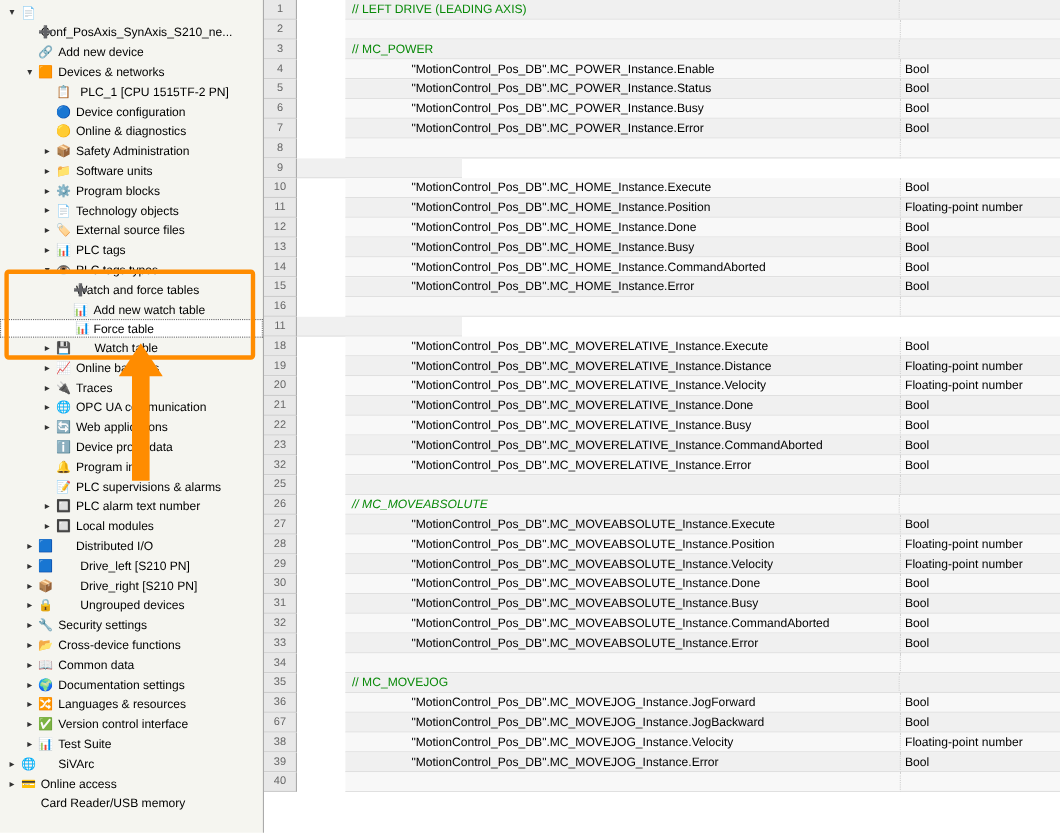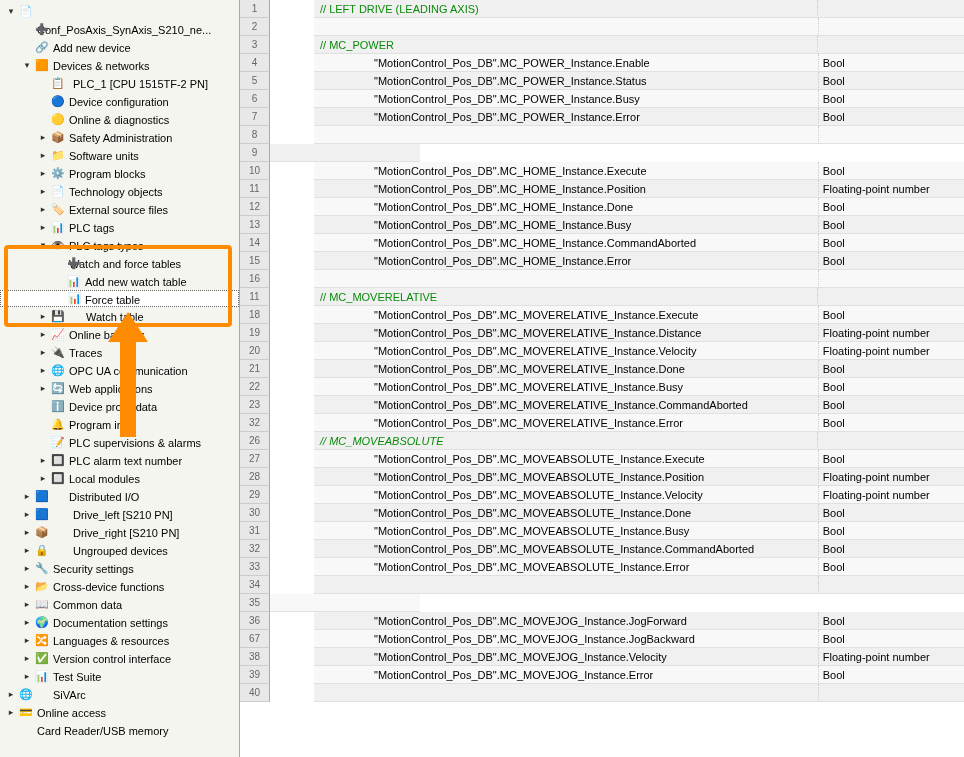--- a/index.html
+++ b/index.html
@@ -314,21 +314,20 @@
       <div class="cell col-name var">"MotionControl_Pos_DB".MC_HOME_Instance.Error</div>
       <div class="cell col-type">Bool</div>
     </div>
     <div class="row">
       <div class="gutter">16</div>
       <div class="cell col-name"></div>
       <div class="cell col-type"></div>
     </div>
     <div class="row">
       <div class="gutter">11</div>
-      <div class="cell col-name comment" style="padding-left: 6px;">// MC_MOVERELATIVE</div>
       <div class="cell col-type"></div>
     </div>
     <div class="row">
       <div class="gutter">18</div>
       <div class="cell col-name var">"MotionControl_Pos_DB".MC_MOVERELATIVE_Instance.Execute</div>
       <div class="cell col-type">Bool</div>
     </div>
     <div class="row">
       <div class="gutter">19</div>
       <div class="cell col-name var">"MotionControl_Pos_DB".MC_MOVERELATIVE_Instance.Distance</div>
@@ -353,20 +352,25 @@
       <div class="gutter">23</div>
       <div class="cell col-name var">"MotionControl_Pos_DB".MC_MOVERELATIVE_Instance.CommandAborted</div>
       <div class="cell col-type">Bool</div>
     </div>
     <div class="row">
       <div class="gutter">32</div>
       <div class="cell col-name var">"MotionControl_Pos_DB".MC_MOVERELATIVE_Instance.Error</div>
       <div class="cell col-type">Bool</div>
     </div>
     <div class="row">
+      <div class="gutter">25</div>
+      <div class="cell col-name"></div>
+      <div class="cell col-type"></div>
+    </div>
+    <div class="row">
       <div class="gutter">26</div>
       <div class="cell col-name comment" style="padding-left: 6px; font-style: italic;">// MC_MOVEABSOLUTE</div>
       <div class="cell col-type"></div>
     </div>
     <div class="row">
       <div class="gutter">27</div>
       <div class="cell col-name var">"MotionControl_Pos_DB".MC_MOVEABSOLUTE_Instance.Execute</div>
       <div class="cell col-type">Bool</div>
     </div>
     <div class="row">
@@ -399,20 +403,21 @@
       <div class="cell col-name var">"MotionControl_Pos_DB".MC_MOVEABSOLUTE_Instance.Error</div>
       <div class="cell col-type">Bool</div>
     </div>
     <div class="row">
       <div class="gutter">34</div>
       <div class="cell col-name"></div>
       <div class="cell col-type"></div>
     </div>
     <div class="row">
       <div class="gutter">35</div>
+      <div class="cell col-name comment" style="padding-left: 6px;">// MC_MOVEJOG</div>
       <div class="cell col-type"></div>
     </div>
     <div class="row">
       <div class="gutter">36</div>
       <div class="cell col-name var">"MotionControl_Pos_DB".MC_MOVEJOG_Instance.JogForward</div>
       <div class="cell col-type">Bool</div>
     </div>
     <div class="row">
       <div class="gutter">67</div>
       <div class="cell col-name var">"MotionControl_Pos_DB".MC_MOVEJOG_Instance.JogBackward</div>

